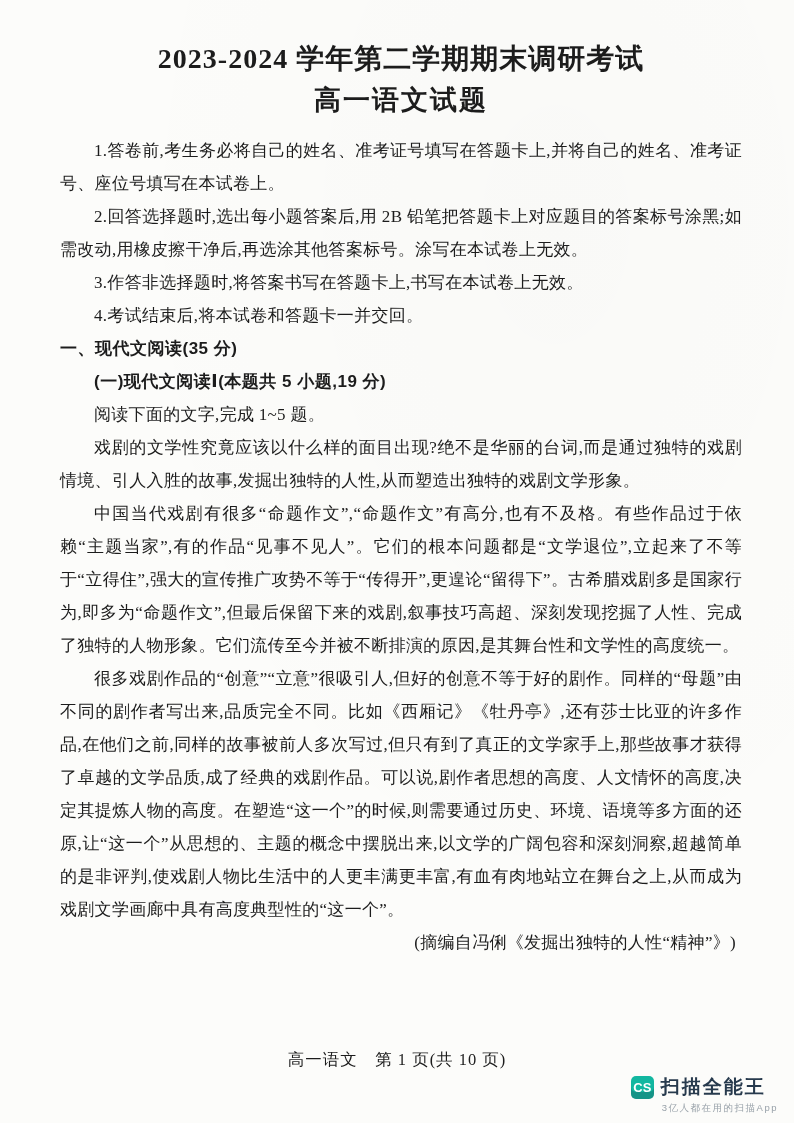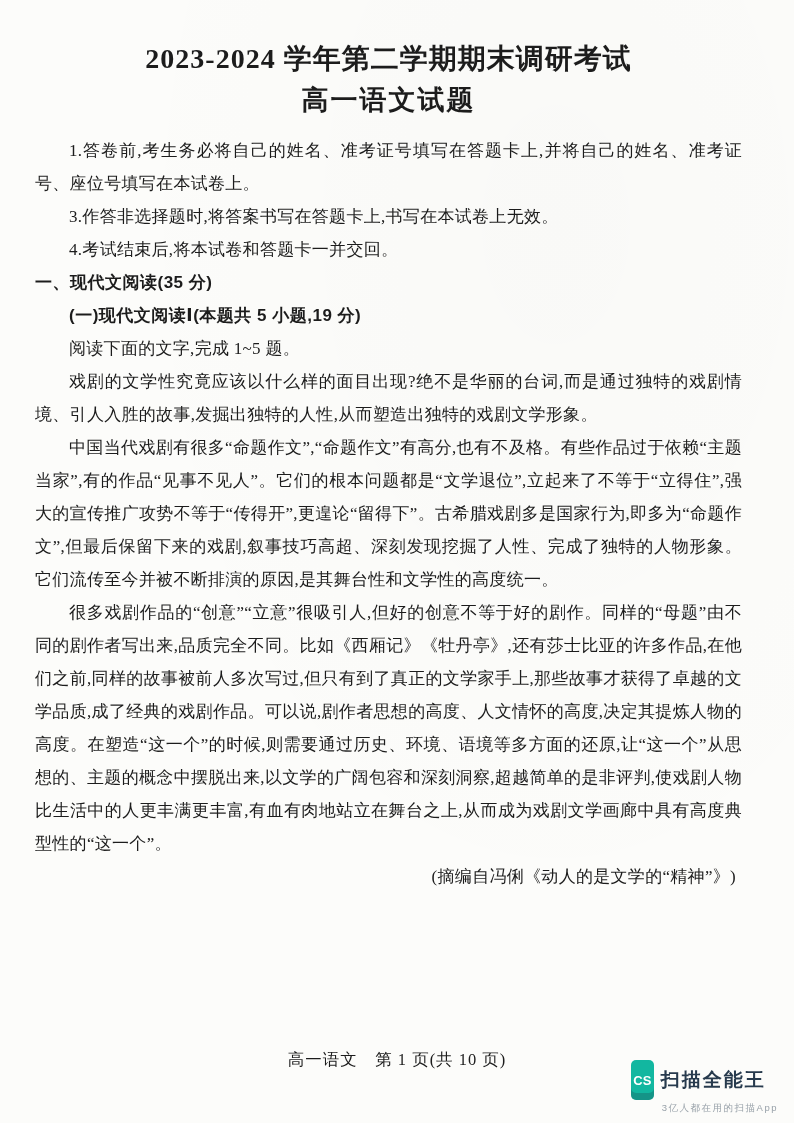--- a/index.html
+++ b/index.html
@@ -6,21 +6,21 @@
   body{
     width:794px;height:1123px;
     background:#fbfbf9;
     font-family:"Liberation Serif","DejaVu Serif",serif;
     color:#1c1c1c;
     position:relative;
     overflow:hidden;
   }
   .page{
     position:absolute;inset:0;
-    padding:34px 52px 0 35px;
+    padding:34px 52px 0 60px;
     box-sizing:border-box;
     background:
       radial-gradient(ellipse at 70% 20%, rgba(0,0,0,0.012), transparent 60%),
       #fcfcfa;
   }
   h1.title{
     margin:4px 0 0 0;
     text-align:center;
     font-size:28px;
     font-weight:bold;
@@ -72,21 +72,21 @@
   }
   .cs-row{
     display:flex;
     align-items:center;
     gap:7px;
   }
   .cs-badge{
     display:flex;
     align-items:center;
     justify-content:center;
-    width:23px;height:40px;
+    width:23px;height:23px;
     border-radius:5px;
     color:#ffffff;
     font-weight:bold;
     font-size:13px;
     letter-spacing:0;
     box-shadow:inset 0 -7px 0 rgba(30,44,60,0.25);
   }
   .cs-name{
     font-size:19px;
     font-weight:bold;
@@ -102,34 +102,35 @@
 </head>
 <body>
 
 <div class="page">
 
   <h1 class="title">2023-2024 学年第二学期期末调研考试</h1>
   <h2 class="subtitle">高一语文试题</h2>
 
   <div>
     <p class="indent">1.答卷前,考生务必将自己的姓名、准考证号填写在答题卡上,并将自己的姓名、准考证号、座位号填写在本试卷上。</p>
+    <p class="indent">2.回答选择题时,选出每小题答案后,用 2B 铅笔把答题卡上对应题目的答案标号涂黑;如需改动,用橡皮擦干净后,再选涂其他答案标号。涂写在本试卷上无效。</p>
     <p class="indent">3.作答非选择题时,将答案书写在答题卡上,书写在本试卷上无效。</p>
     <p class="indent">4.考试结束后,将本试卷和答题卡一并交回。</p>
   </div>
 
   <div>
     <p class="hei">一、现代文阅读(35 分)</p>
     <p class="hei indent">(一)现代文阅读Ⅰ(本题共 5 小题,19 分)</p>
     <p class="indent">阅读下面的文字,完成 1~5 题。</p>
 
     <p class="indent">戏剧的文学性究竟应该以什么样的面目出现?绝不是华丽的台词,而是通过独特的戏剧情境、引人入胜的故事,发掘出独特的人性,从而塑造出独特的戏剧文学形象。</p>
     <p class="indent">中国当代戏剧有很多“命题作文”,“命题作文”有高分,也有不及格。有些作品过于依赖“主题当家”,有的作品“见事不见人”。它们的根本问题都是“文学退位”,立起来了不等于“立得住”,强大的宣传推广攻势不等于“传得开”,更遑论“留得下”。古希腊戏剧多是国家行为,即多为“命题作文”,但最后保留下来的戏剧,叙事技巧高超、深刻发现挖掘了人性、完成了独特的人物形象。它们流传至今并被不断排演的原因,是其舞台性和文学性的高度统一。</p>
     <p class="indent">很多戏剧作品的“创意”“立意”很吸引人,但好的创意不等于好的剧作。同样的“母题”由不同的剧作者写出来,品质完全不同。比如《西厢记》《牡丹亭》,还有莎士比亚的许多作品,在他们之前,同样的故事被前人多次写过,但只有到了真正的文学家手上,那些故事才获得了卓越的文学品质,成了经典的戏剧作品。可以说,剧作者思想的高度、人文情怀的高度,决定其提炼人物的高度。在塑造“这一个”的时候,则需要通过历史、环境、语境等多方面的还原,让“这一个”从思想的、主题的概念中摆脱出来,以文学的广阔包容和深刻洞察,超越简单的是非评判,使戏剧人物比生活中的人更丰满更丰富,有血有肉地站立在舞台之上,从而成为戏剧文学画廊中具有高度典型性的“这一个”。</p>
 
-    <p class="attribution">(摘编自冯俐《动人的是文学的“精神”》)</p>
+    <p class="attribution">(摘编自冯俐《发掘出独特的人性“精神”》)</p>
   </div>
 
   <div class="footer">高一语文　第 1 页(共 10 页)</div>
 
   <div class="scanner">
     <div class="cs-row">
       <span class="cs-badge" style="background: rgb(18, 183, 160);">CS</span>
       <span class="cs-name" style="color: rgb(39, 58, 77);">扫描全能王</span>
     </div>
     <div class="cs-tagline" style="color: rgb(152, 161, 169);">3亿人都在用的扫描App</div>

